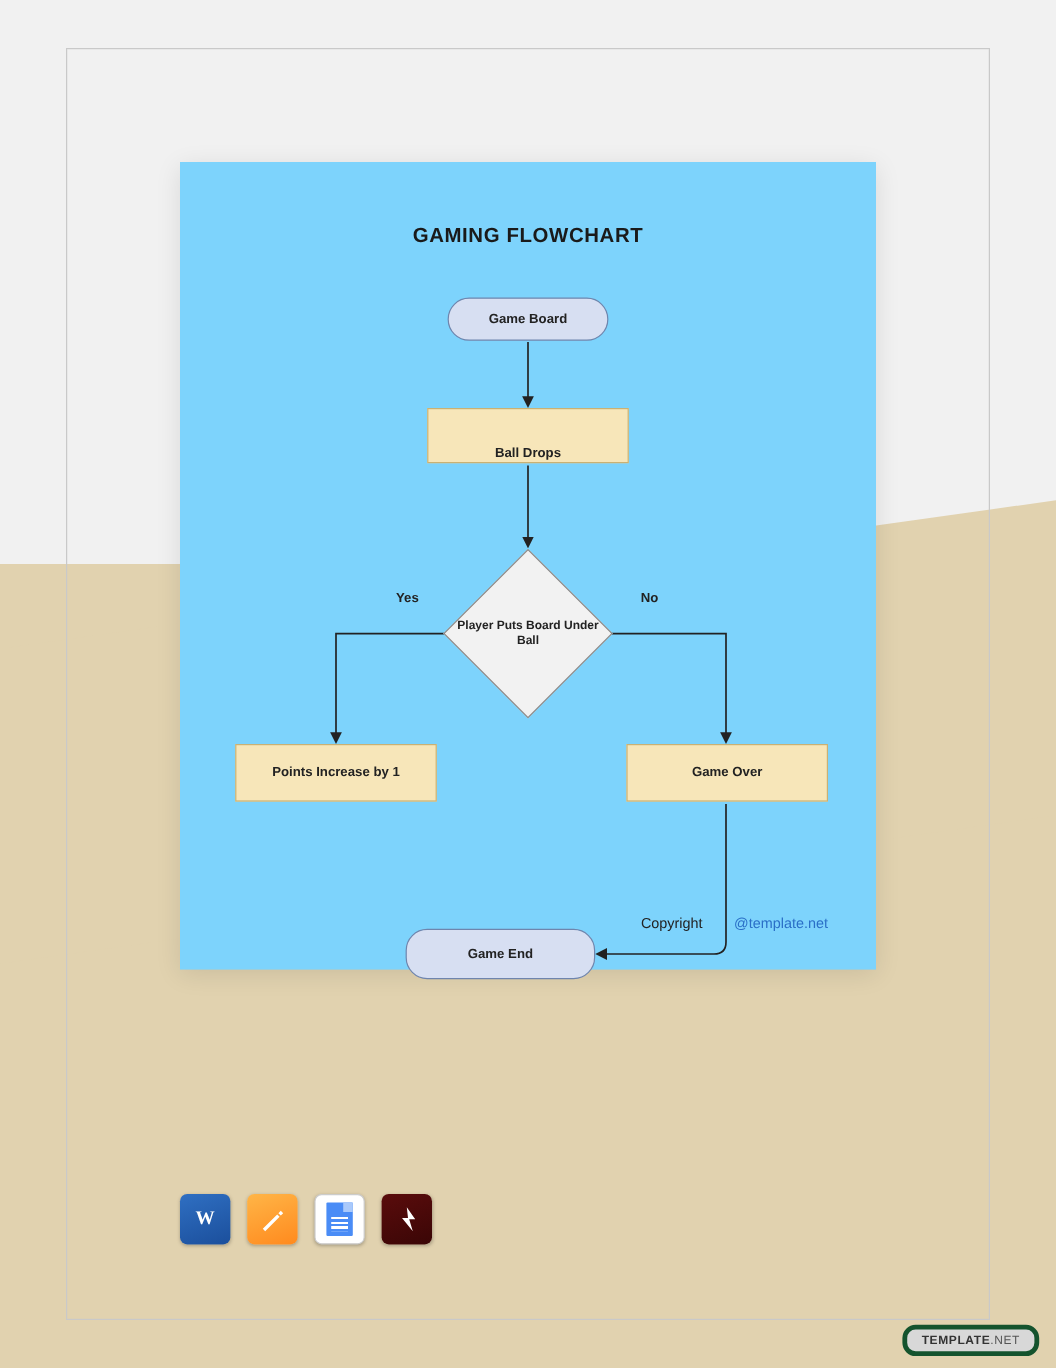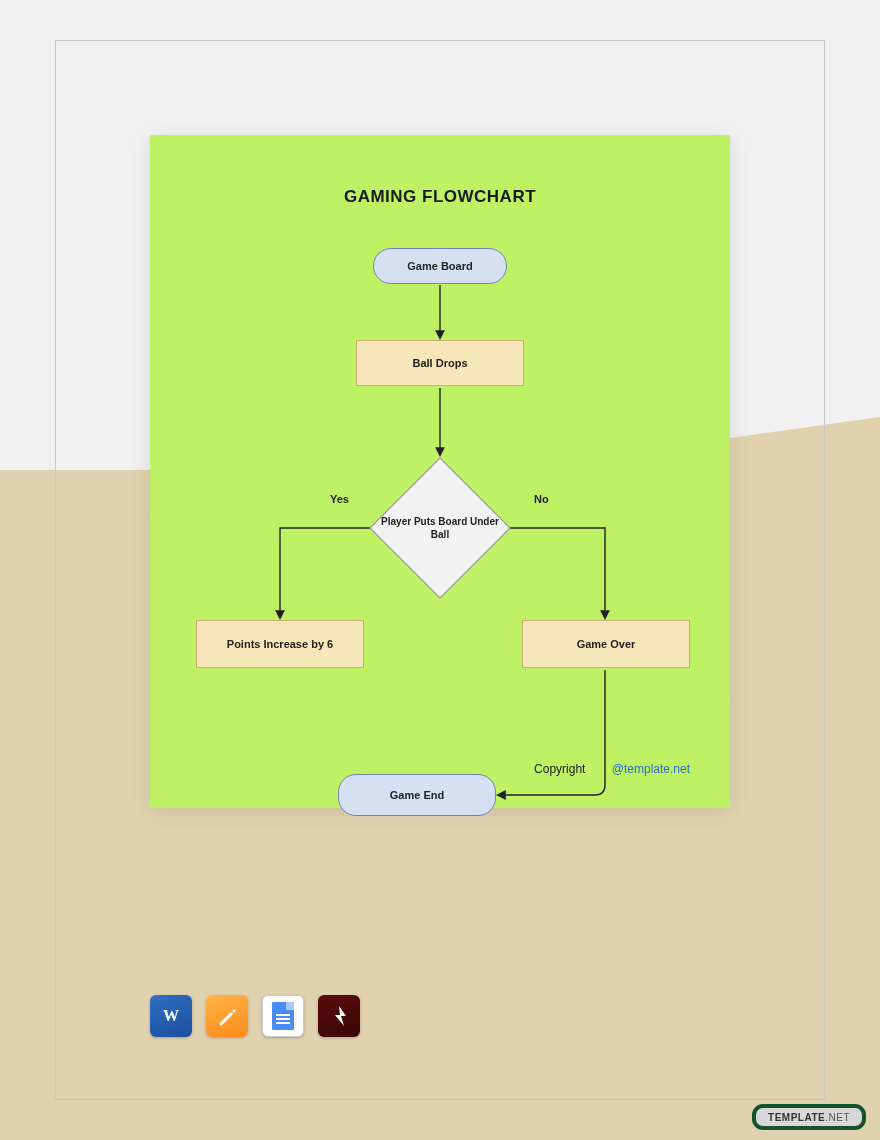--- a/index.html
+++ b/index.html
@@ -15,21 +15,21 @@
   .diag {
     position: absolute; left: -200px; right: -200px; top: 480px; height: 260px;
     background: #e1d2af; transform: rotate(-8deg); z-index: 0;
   }
   .frame {
     position: absolute; top: 40px; left: 55px; width: 770px; height: 1060px;
     border: 1px solid #c9c9c9; z-index: 1;
   }
   .page {
     position: absolute; top: 135px; left: 150px; width: 580px; height: 673px;
-    background: #bef264; z-index: 2;
+    background: #7dd3fc; z-index: 2;
     box-shadow: 0 4px 20px rgba(0,0,0,0.10);
   }
   .title {
     position: absolute; top: 52px; left: 0; right: 0;
     text-align: center; font-weight: 700; font-size: 17px;
     letter-spacing: 0.5px; color: #1a1a1a;
   }
   .svg-wrap { position: absolute; top: 95px; left: 0; width: 580px; height: 650px; }
 
   .node { position: absolute; display: flex; align-items: center; justify-content: center;
@@ -109,34 +109,34 @@
 
       <polyline points="360,298 455,298 455,388" fill="none" stroke="#222" stroke-width="1.4" marker-end="url(#arrow)"></polyline>
 
       <path d="M 455 440 L 455 555 Q 455 565 445 565 L 348 565" fill="none" stroke="#222" stroke-width="1.4" marker-end="url(#arrow)"></path>
     </svg>
 
     <div class="node terminator" style="left:223px; top:18px; width:134px; height:36px;">
       <span>Game Board</span>
     </div>
 
-    <div class="node process" style="left:206px; top:110px; width:168px; height:46px;">
+    <div class="node process" style="left:206px; top:110px; width:168px; height:46px;align-items:flex-end;">
       <span>Ball Drops</span>
     </div>
 
     <div class="node decision-wrap" style="left:220px; top:228px; width:140px; height:140px;">
       <div class="decision-shape" style="left:20px; top:20px;"></div>
       <div class="decision-text">Player Puts Board Under Ball</div>
     </div>
 
     <div class="edge-label" style="left:180px; top:263px;">Yes</div>
     <div class="edge-label" style="left:384px; top:263px;text-align:right;">No</div>
 
     <div class="node process" style="left:46px; top:390px; width:168px; height:48px;">
-      <span>Points Increase by 6</span>
+      <span>Points Increase by 1</span>
     </div>
 
     <div class="node terminator" style="left:188px; top:544px; width:158px; height:42px;">
       <span>Game End</span>
     </div>
 
     <div class="node process" style="left:372px; top:390px; width:168px; height:48px;">
       <span>Game Over</span>
     </div>
   </div>

